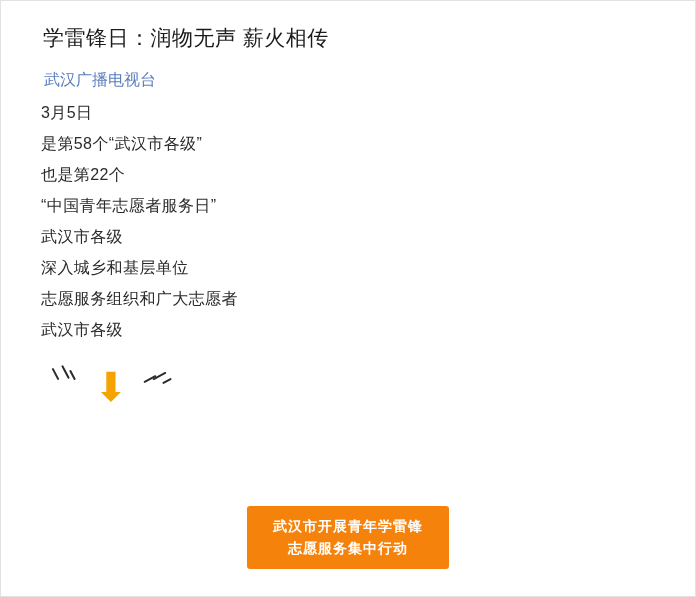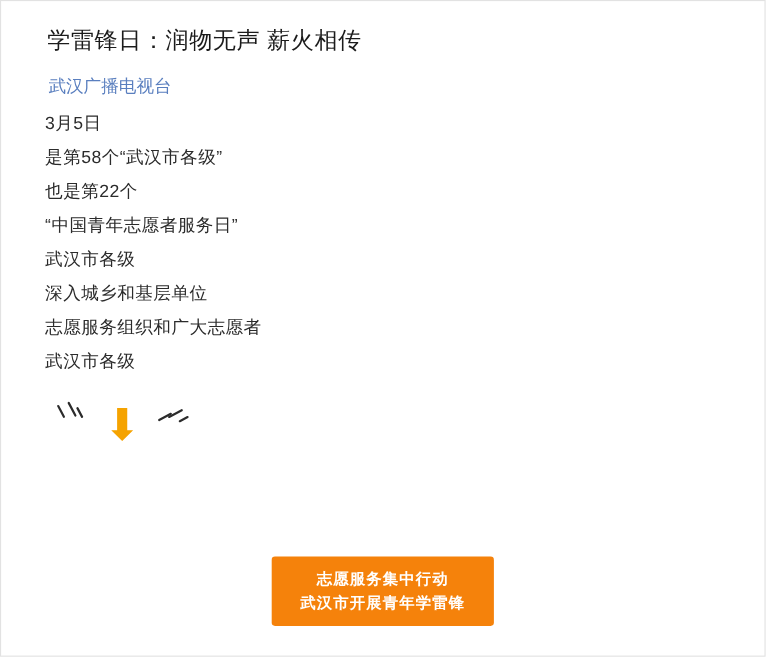--- a/index.html
+++ b/index.html
@@ -142,18 +142,18 @@
           <span></span>
             <span></span>
             <span></span>
         </div>
       </div>
     </div>
   </div>
 
   <div class="banner-row">
     <div class="banner">
+      <div class="banner-line">武汉市开展青年学雷锋</div>
       <div class="banner-line">志愿服务集中行动</div>
-      <div class="banner-line">武汉市开展青年学雷锋</div>
     </div>
   </div>
 
 </div>
 
 </body></html>

